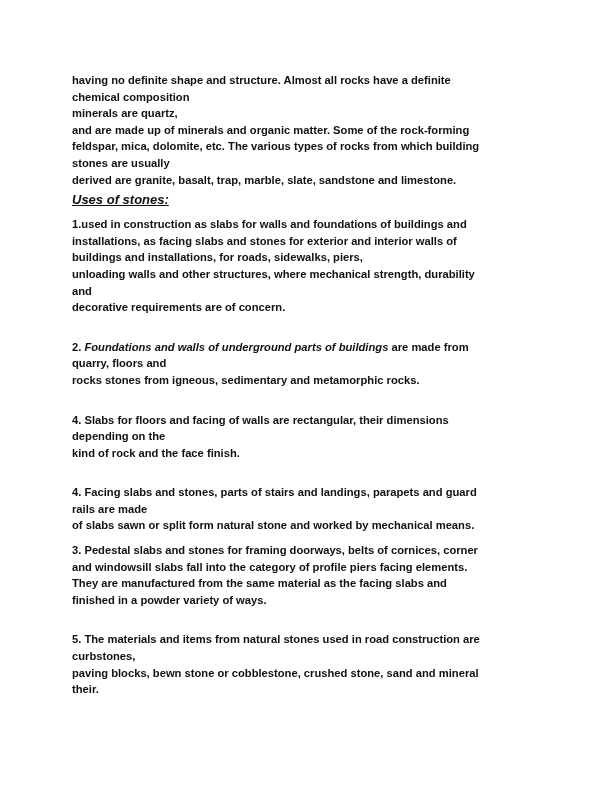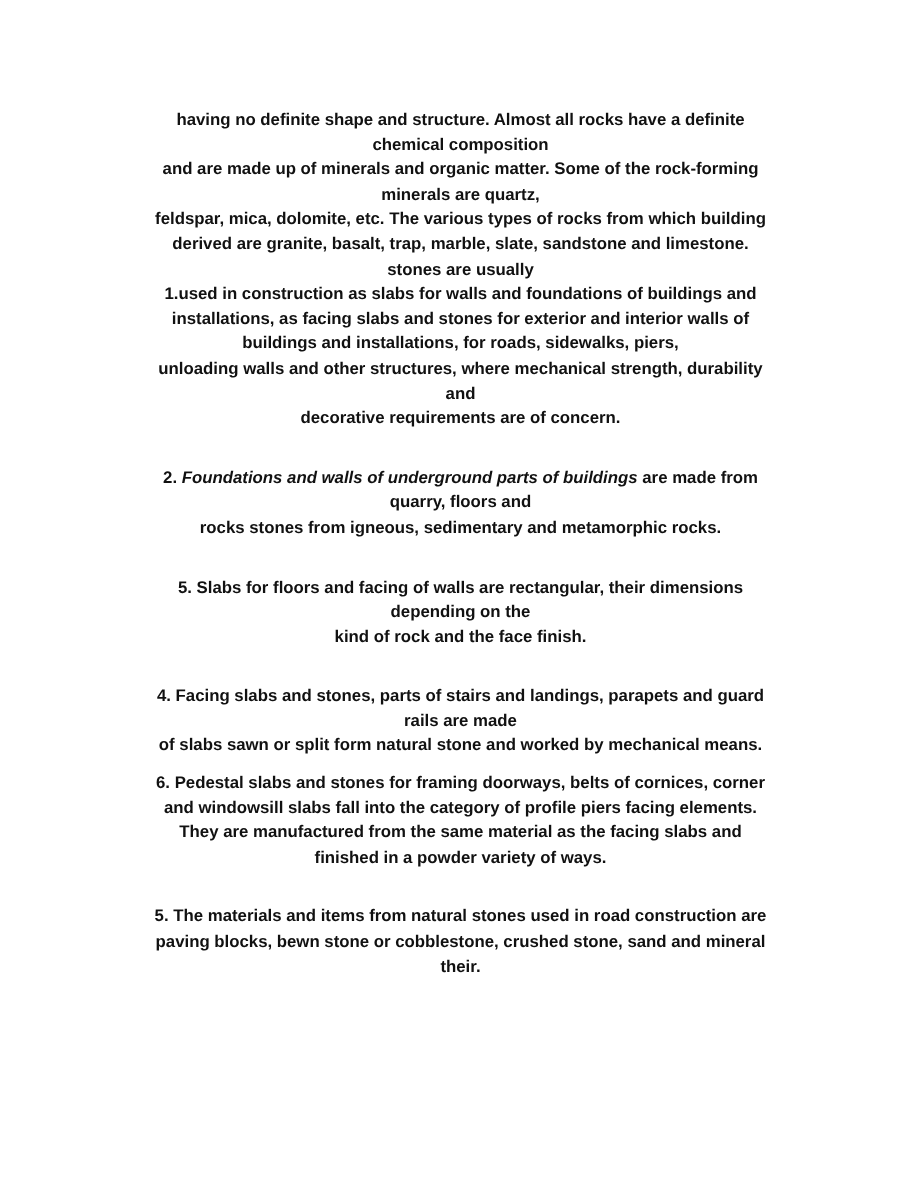--- a/index.html
+++ b/index.html
@@ -3,40 +3,41 @@
 <meta charset="utf-8">
 <style>
   html, body { margin: 0; padding: 0; background: #ffffff; }
   body { width: 612px; height: 792px; position: relative; overflow: hidden; }
   .page { position: absolute; left: 72px; top: 72px; width: 470px;
           font-family: "Liberation Sans", sans-serif; font-weight: bold;
           font-size: 11.2px; color: #111111; line-height: 16.6px; }
   .line { white-space: nowrap; display: block; }
   .heading { font-size: 13px; font-style: italic; text-decoration: underline;
              margin-top: 4px; margin-bottom: 8px; line-height: 16px; }
-  .para { margin: 0; text-align: center; }
+  .para { margin: 0; }
   .gap-lg { height: 23px; }
   .gap-sm { height: 8px; }
   em { }
 </style>
 </head>
 <body>
 
 <div class="page">
 
   <div class="para">
     <span class="line">having no definite shape and structure. Almost all rocks have a definite</span>
     <span class="line">chemical composition</span>
+    <span class="line">minerals are quartz,</span>
     <span class="line">and are made up of minerals and organic matter. Some of the rock-forming</span>
-    <span class="line">minerals are quartz,</span>
     <span class="line">feldspar, mica, dolomite, etc. The various types of rocks from which building</span>
+    <span class="line">stones are usually</span>
     <span class="line">derived are granite, basalt, trap, marble, slate, sandstone and limestone.</span>
-    <span class="line">stones are usually</span>
   </div>
 
+  <div class="line heading">Uses of stones:</div>
 
   <div class="para">
     <span class="line">1.used in construction as slabs for walls and foundations of buildings and</span>
     <span class="line">installations, as facing slabs and stones for exterior and interior walls of</span>
     <span class="line">buildings and installations, for roads, sidewalks, piers,</span>
     <span class="line">unloading walls and other structures, where mechanical strength, durability</span>
     <span class="line">and</span>
     <span class="line">decorative requirements are of concern.</span>
   </div>
 
@@ -44,43 +45,44 @@
 
   <div class="para">
     <span class="line"><span>2. </span><em>Foundations and walls of underground parts of buildings</em><span> are made from</span></span>
     <span class="line">quarry, floors and</span>
     <span class="line">rocks stones from igneous, sedimentary and metamorphic rocks.</span>
   </div>
 
   <div class="gap-lg"></div>
 
   <div class="para">
-    <span class="line">5. Slabs for floors and facing of walls are rectangular, their dimensions</span>
+    <span class="line">4. Slabs for floors and facing of walls are rectangular, their dimensions</span>
     <span class="line">depending on the</span>
     <span class="line">kind of rock and the face finish.</span>
   </div>
 
   <div class="gap-lg"></div>
 
   <div class="para">
     <span class="line">4. Facing slabs and stones, parts of stairs and landings, parapets and guard</span>
     <span class="line">rails are made</span>
     <span class="line">of slabs sawn or split form natural stone and worked by mechanical means.</span>
   </div>
 
   <div class="gap-sm"></div>
 
   <div class="para">
-    <span class="line">6. Pedestal slabs and stones for framing doorways, belts of cornices, corner</span>
+    <span class="line">3. Pedestal slabs and stones for framing doorways, belts of cornices, corner</span>
     <span class="line">and windowsill slabs fall into the category of profile piers facing elements.</span>
     <span class="line">They are manufactured from the same material as the facing slabs and</span>
     <span class="line">finished in a powder variety of ways.</span>
   </div>
 
   <div class="gap-lg"></div>
 
   <div class="para">
     <span class="line">5. The materials and items from natural stones used in road construction are</span>
+    <span class="line">curbstones,</span>
     <span class="line">paving blocks, bewn stone or cobblestone, crushed stone, sand and mineral</span>
     <span class="line">their.</span>
   </div>
 
 </div>
 
 </body></html>

